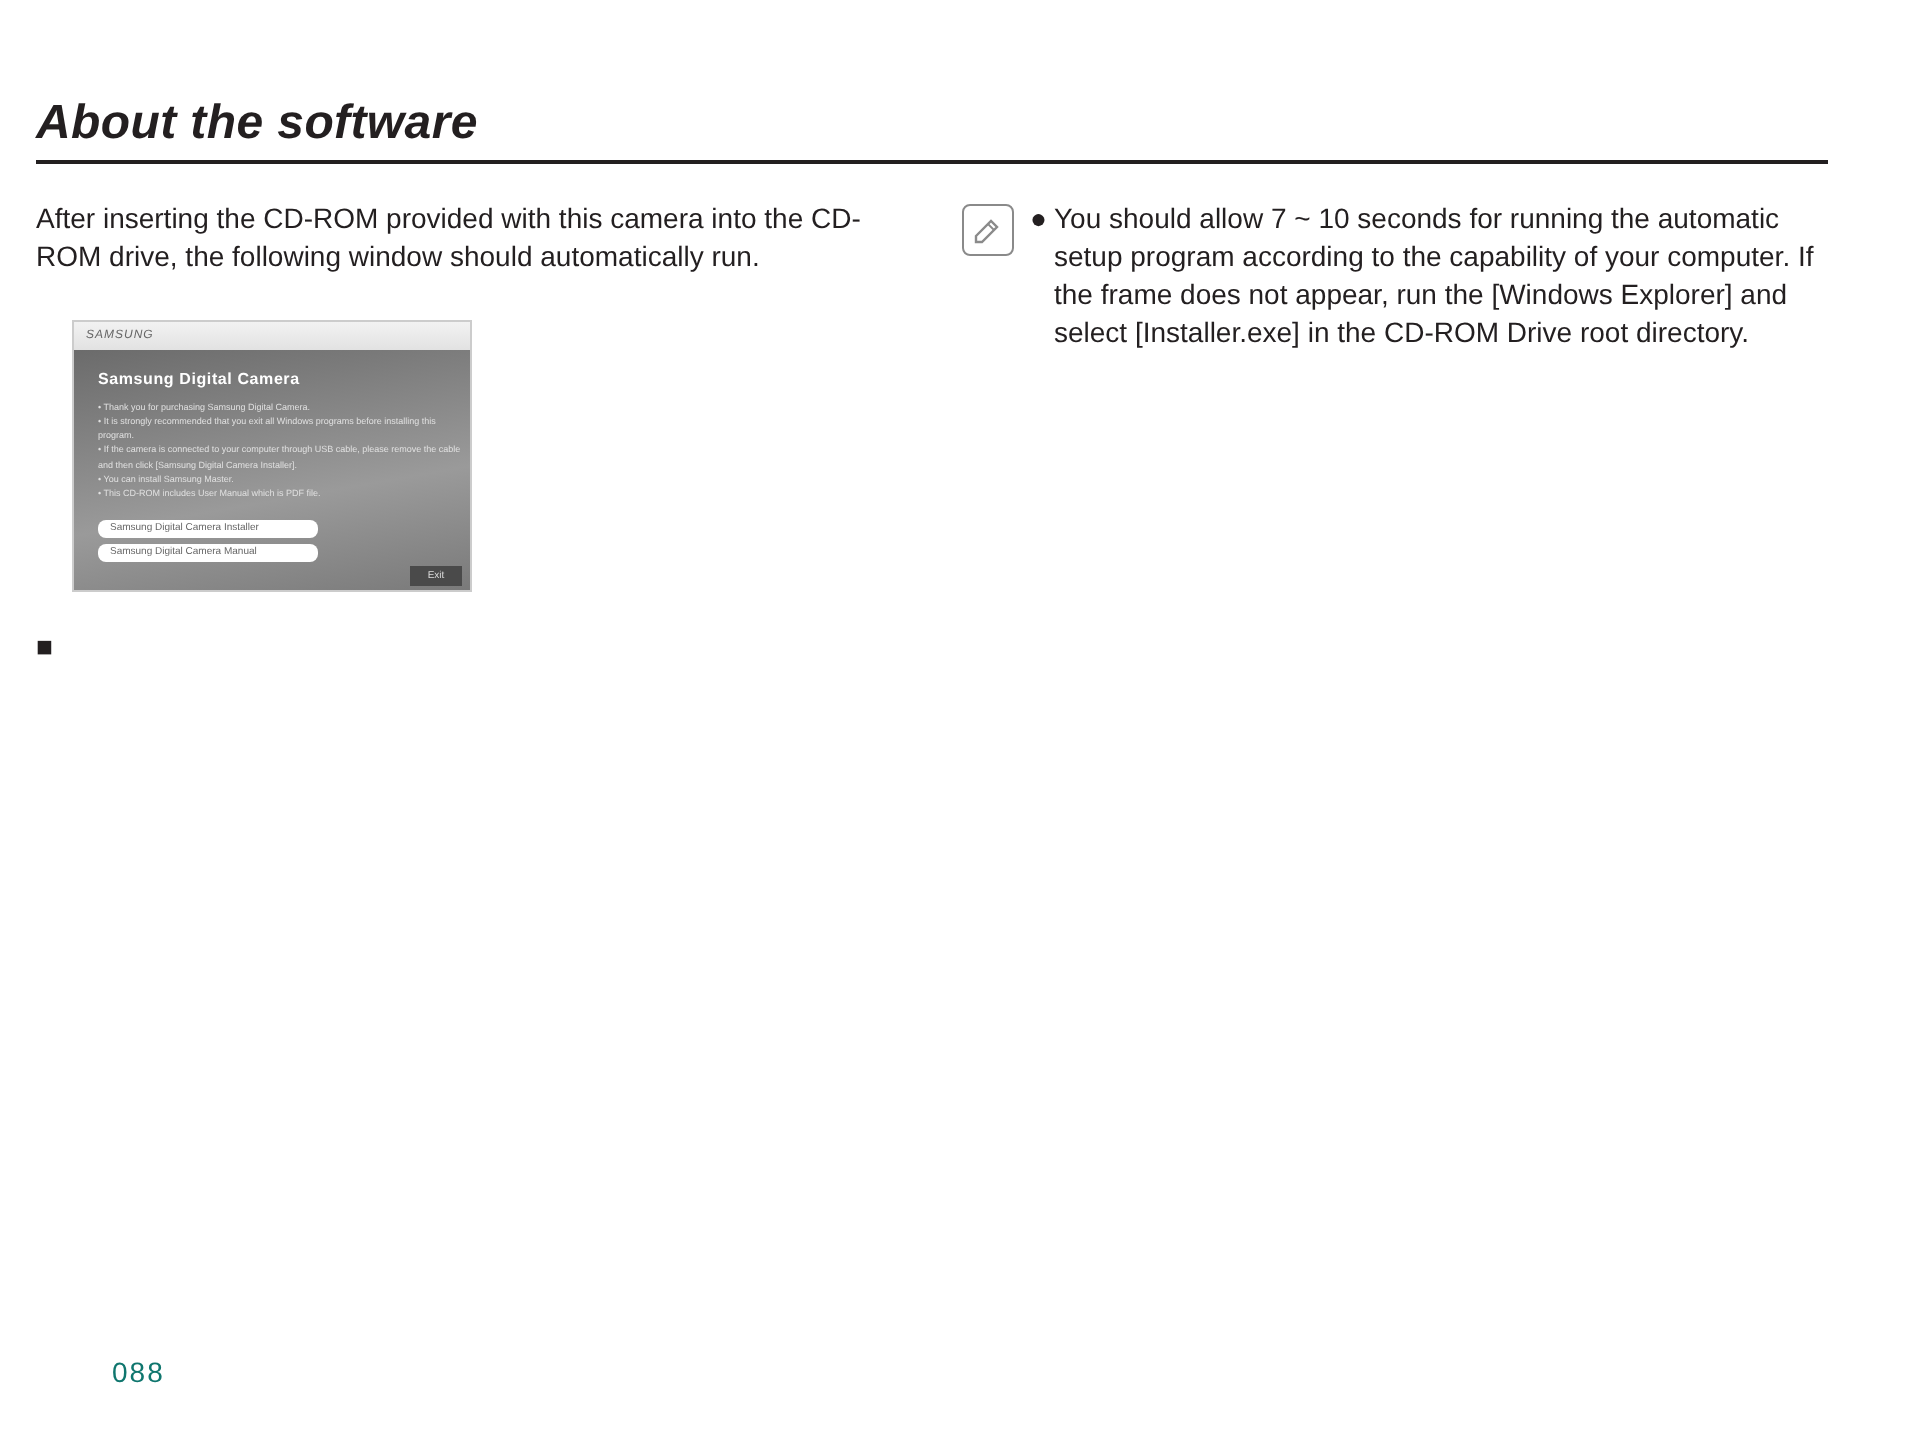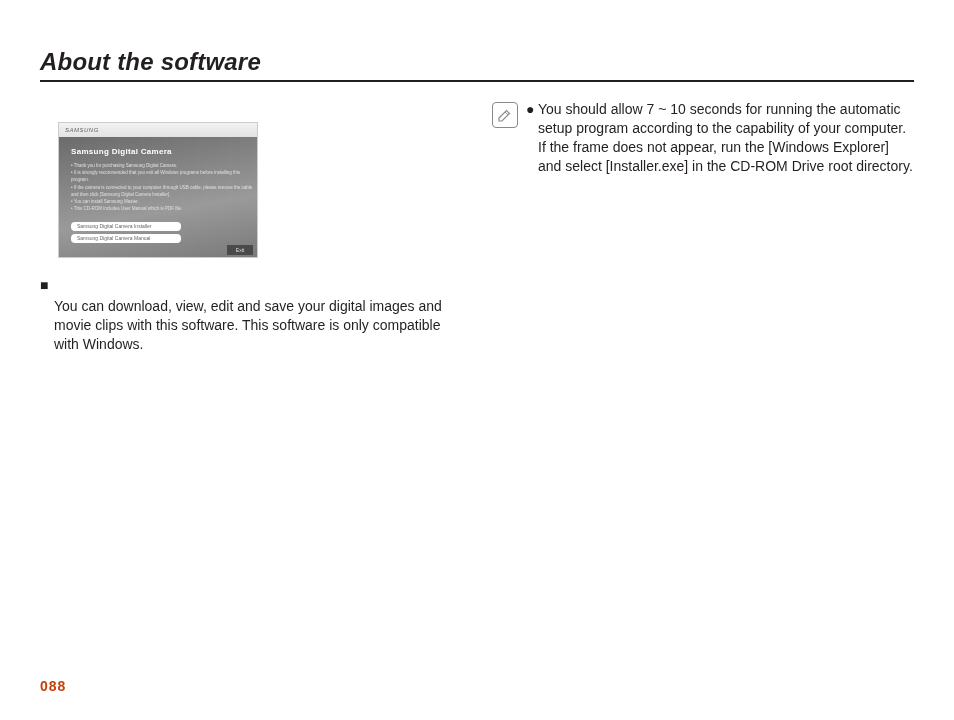--- a/index.html
+++ b/index.html
@@ -1,17 +1,17 @@
 <!DOCTYPE html>
 <html><head>
 <meta charset="utf-8">
 <style>
   * { box-sizing: border-box; margin: 0; padding: 0; }
   html, body { width: 954px; height: 720px; background: #fff; font-family: Arial, Helvetica, sans-serif; color: #231f20; }
-  .page { position: relative; width: 954px; height: 720px; padding: 48px 40px 0 40px; }
+  .page { position: relative; width: 954px; height: 720px; padding: 48px 40px 0 18px; }
   .title-wrap { border-bottom: 2px solid #231f20; padding-bottom: 4px; margin-bottom: 18px; }
   .title { font-size: 24px; font-weight: bold; font-style: italic; letter-spacing: 0.2px; }
   .cols { display: flex; gap: 30px; }
   .col { flex: 1; }
   .intro { font-size: 14px; line-height: 1.35; }
   .figure { margin: 22px 0 18px 18px; width: 200px; border: 1px solid #ccc; background: #14b8a6; }
   .fig-top { height: 14px; background: linear-gradient(#f2f2f2,#e2e2e2); display:flex; align-items:center; padding-left:6px; }
   .fig-logo { font-size: 6px; color:#666; font-style: italic; letter-spacing:0.5px; }
   .fig-body { height: 120px; background: linear-gradient(170deg,#6b6b6b 0%,#9a9a9a 60%,#7a7a7a 100%); position:relative; padding:10px 0 0 12px; color:#fff; }
   .fig-title { font-size: 8px; font-weight:bold; letter-spacing:0.3px; }
@@ -26,34 +26,35 @@
   .sm-mark { width:14px; flex:none; }
   .sm-label { font-weight:normal; }
   .sm-desc-cont { padding-left: 136px; }
   .sm-body { padding-left: 14px; margin-top:2px; }
   .note-row { display:flex; align-items:flex-start; gap:8px; }
   .note-icon { width:26px; height:26px; flex:none; border:1.5px solid #8a8a8a; border-radius:4px; display:flex; align-items:center; justify-content:center; margin-top:2px; }
   .note-icon svg { width:18px; height:18px; }
   .note-list { font-size:14px; line-height:1.35; }
   .note-item { display:flex; }
   .note-bullet { width:12px; flex:none; }
-  .pagenum { position:absolute; left:40px; bottom:26px; font-size:14px; font-weight:bold; color:#c2410c; letter-spacing:1px; }
+  .pagenum { position:absolute; left:56px; bottom:26px; font-size:14px; font-weight:normal; color:#0f766e; letter-spacing:1px; }
 </style>
 </head>
 <body>
 
 <div class="page">
 
   <div class="title-wrap">
     <h1 class="title">About the software</h1>
   </div>
 
   <div class="cols">
 
     <div class="col">
+      <p class="intro">After inserting the CD-ROM provided with this camera into the CD-ROM drive, the following window should automatically run.</p>
 
       <div class="figure">
         <div class="fig-top">
           <span class="fig-logo">SAMSUNG</span>
         </div>
         <div class="fig-body">
           <div class="fig-title">Samsung Digital Camera</div>
           <div class="fig-list">
             <div>Thank you for purchasing Samsung Digital Camera.</div>
             <div>It is strongly recommended that you exit all Windows programs before installing this program.</div>
@@ -66,21 +67,20 @@
             <span class="fig-btn">Samsung Digital Camera Manual</span>
           </div>
           <div class="fig-exit">Exit</div>
         </div>
       </div>
 
       <div class="sm-block">
         <div class="sm-row">
           <span class="sm-mark">■</span>
         </div>
-        <div class="sm-body">You can download, view, edit and save your digital images and movie clips with this software. This software is only compatible with Windows.</div>
       </div>
     </div>
 
     <div class="col">
       <div class="note-row">
         <div class="note-icon">
           <svg viewBox="0 0 24 24">
             <rect x="2" y="2" width="20" height="20" rx="2" fill="none" stroke="#8a8a8a" stroke-width="0"></rect>
             <path d="M4 16 L14 6 L18 10 L8 20 L4 20 Z" fill="none" stroke="#8a8a8a" stroke-width="1.6"></path>
             <path d="M12 8 L16 12" stroke="#8a8a8a" stroke-width="1.2"></path>

